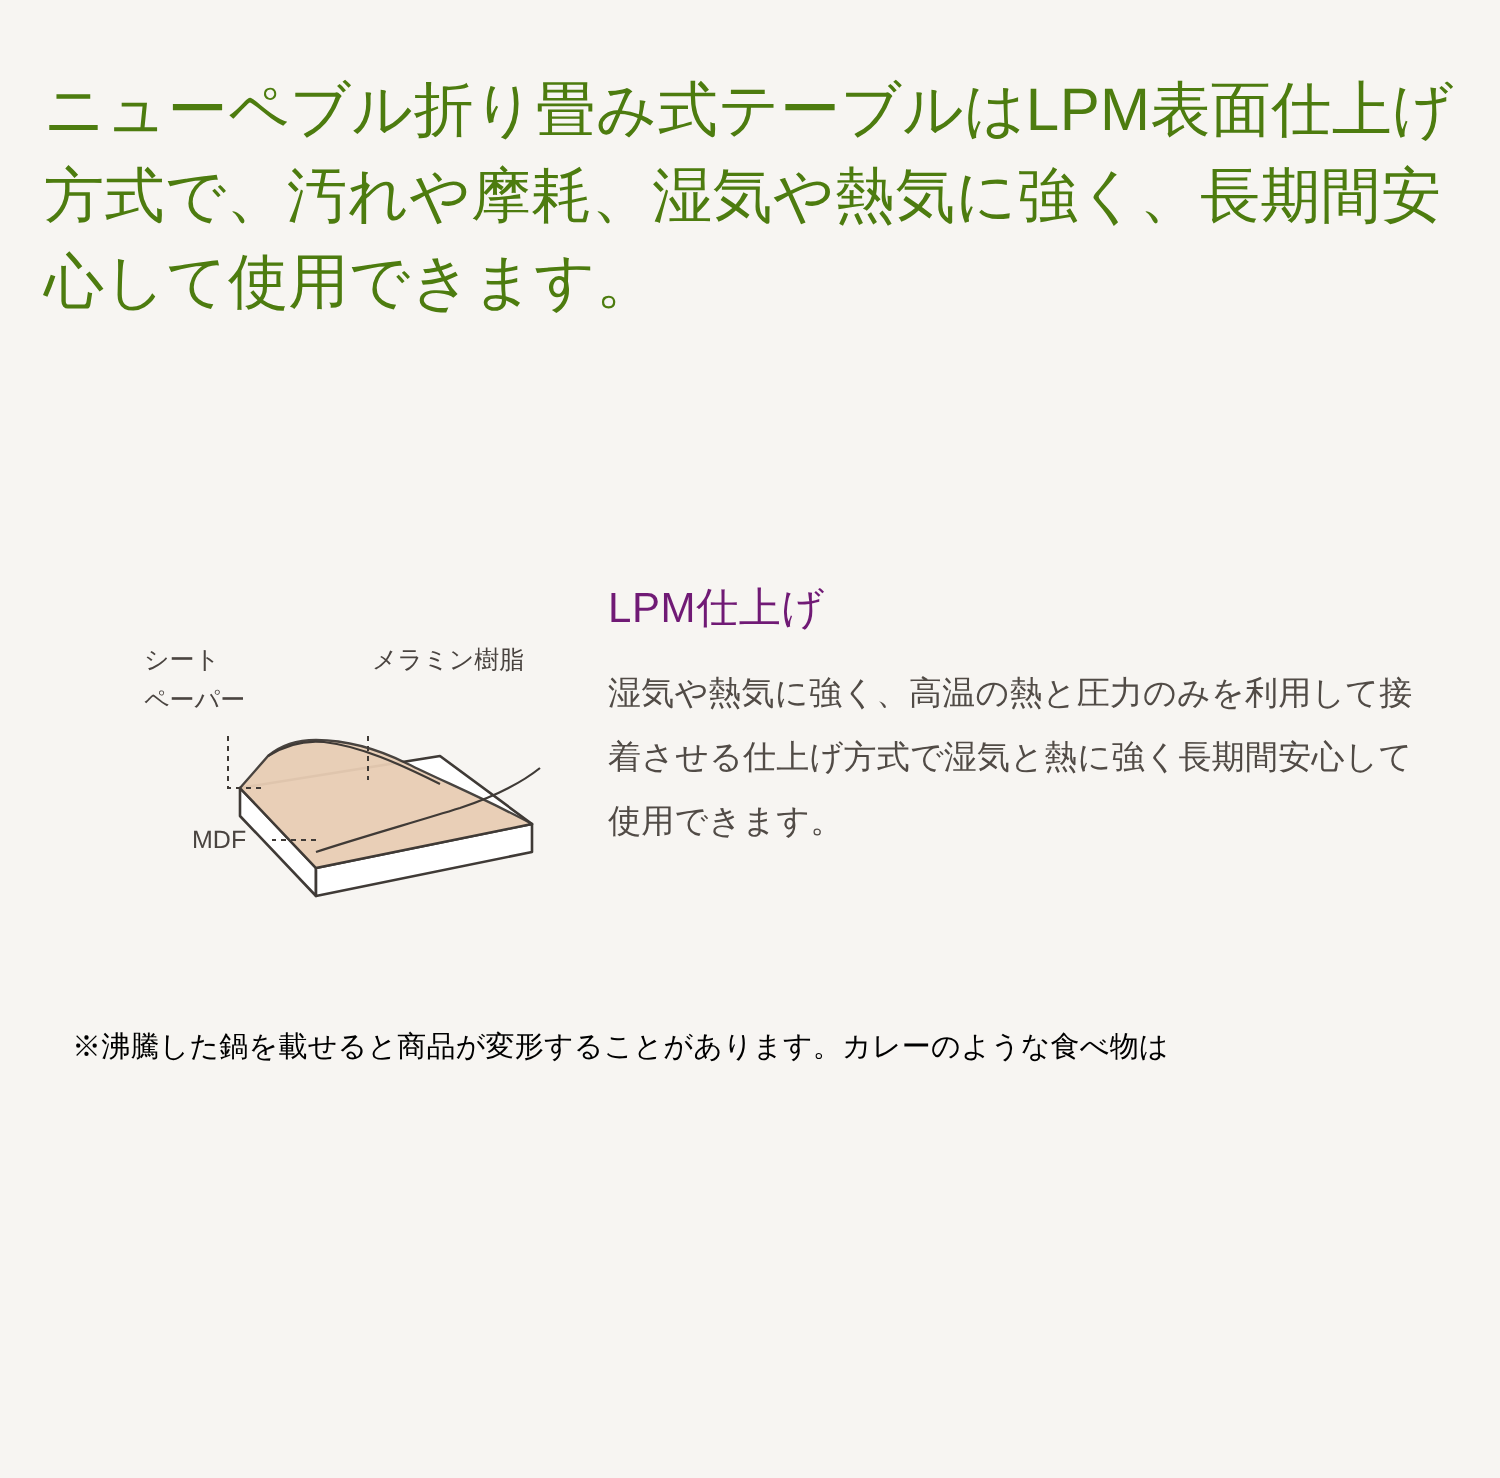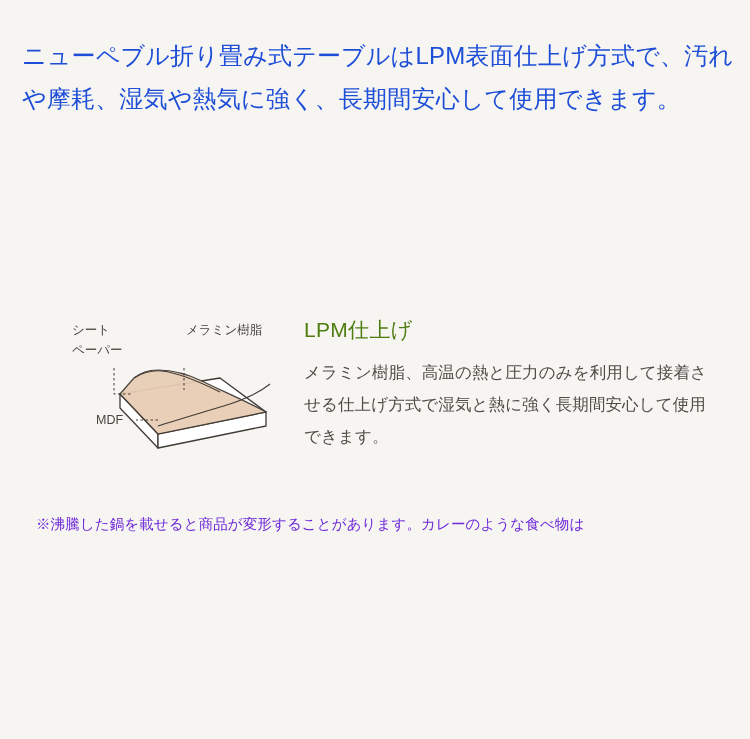--- a/index.html
+++ b/index.html
@@ -20,24 +20,24 @@
     height: 739px;
     box-sizing: border-box;
   }
 
   
   .headline {
     position: absolute;
     left: 22px;
     top: 34px;
     width: 712px;
-    font-size: 24px;
+    font-size: 30px;
     line-height: 43px;
     letter-spacing: 0.2px;
-    color: #1d4ed8;
+    color: #4d7c0f;
     font-weight: 400;
   }
 
   
   .feature-card {
     position: absolute;
     left: 8px;
     top: 272px;
     width: 706px;
     height: 212px;
@@ -57,41 +57,41 @@
 
   
   .feature-text {
     position: absolute;
     left: 296px;
     top: 0;
     width: 410px;
   }
   .feature-title {
     font-size: 21px;
-    color: #4d7c0f;
+    color: #701a75;
     letter-spacing: 0.3px;
-    margin: 45px 0 14px 0;
+    margin: 20px 0 14px 0;
     line-height: 1.2;
   }
   .feature-body {
     font-size: 16.5px;
     line-height: 32px;
     color: #514b46;
     letter-spacing: 0.1px;
   }
 
   
   .note {
     position: absolute;
     left: 36px;
     top: 508px;
     width: 690px;
     font-size: 14.5px;
     line-height: 32px;
-    color: #6d28d9;
+    color: #000000;
     letter-spacing: 0.1px;
   }
   .note .note-line2 {
     display: block;
     padding-left: 16px;
   }
 
   
   .dlabel {
     font-family: "Liberation Sans", sans-serif;
@@ -133,21 +133,21 @@
 
         <text class="dlabel" x="64" y="62">シート</text>
         <text class="dlabel" x="64" y="82">ペーパー</text>
         <text class="dlabel" x="178" y="62">メラミン樹脂</text>
         <text class="dlabel" x="88" y="152">MDF</text>
       </svg>
     </div>
 
     <div class="feature-text">
       <div class="feature-title">LPM仕上げ</div>
-      <div class="feature-body">メラミン樹脂、高温の熱と圧力のみを利用して接着させる仕上げ方式で湿気と熱に強く長期間安心して使用できます。</div>
+      <div class="feature-body">湿気や熱気に強く、高温の熱と圧力のみを利用して接着させる仕上げ方式で湿気と熱に強く長期間安心して使用できます。</div>
     </div>
   </div>
 
   <div class="note">
     <span>※沸騰した鍋を載せると商品が変形することがあります。カレーのような食べ物は</span>
   </div>
 
 </div>
 
 </body></html>

